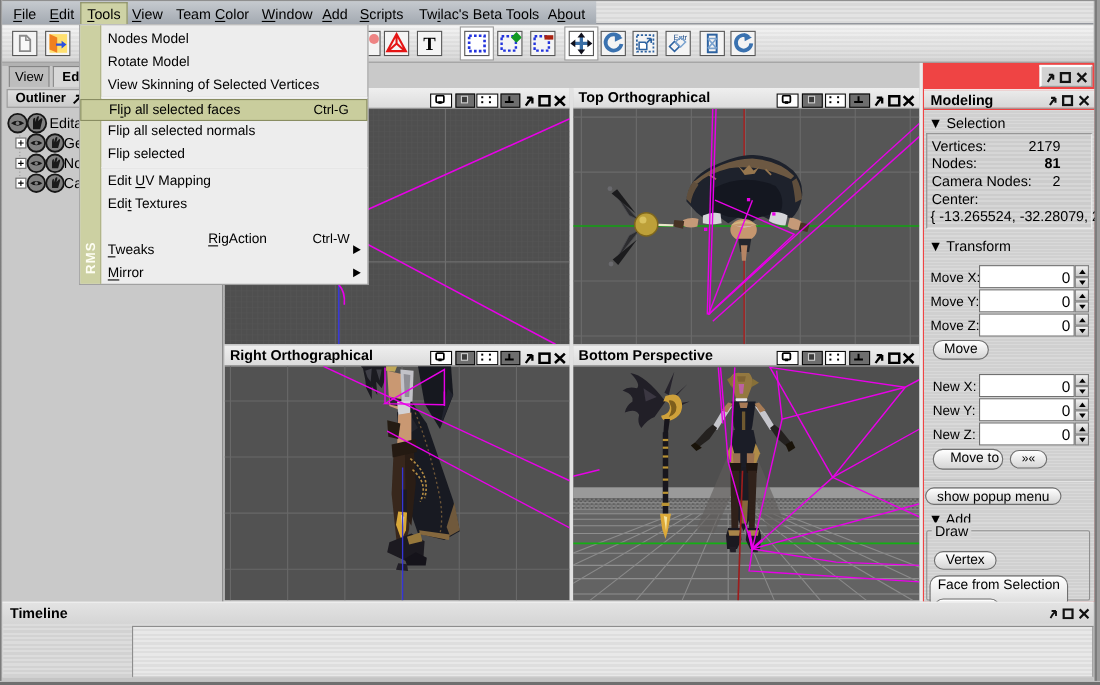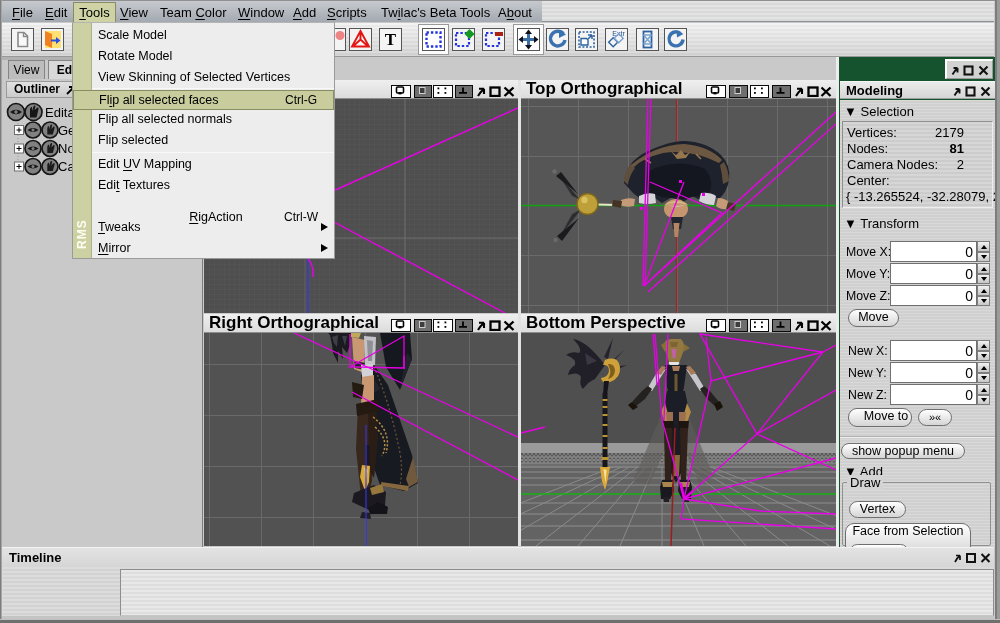--- a/index.html
+++ b/index.html
@@ -37,29 +37,29 @@
 .tbtn svg { position:absolute; left:0; top:0; }
 .tbtn.pressed { box-shadow:0 0 0 3px #fcfcfc, 0 0 0 4px #9a9a9a; background:#fff; }
 
 
 #leftdock { left:2px; top:57px; width:201px; height:490px; background:#c9c9c9; border-right:1px solid #7e7e7e; }
 .ltab { position:absolute; top:3px; height:19px; font-size:12px; text-align:center; border:1px solid #858585; border-bottom:none; line-height:18px; }
 #outliner-h { position:absolute; left:4px; top:24px; width:193px; height:17px; background:linear-gradient(#e0e0e0,#cbcbcb); border:1px solid #9a9a9a; font-weight:bold; font-size:12px; line-height:15px; padding-left:7px; }
 
 
 .vp { position:absolute; overflow:hidden; }
-.vtitle { position:absolute; left:0; top:0; right:0; height:19px; background:linear-gradient(#efefef,#dcdcdc); border-bottom:1px solid #8e8e8e; font-weight:bold; font-size:17px; line-height:18px; padding-left:5px; color:#000; }
+.vtitle { position:absolute; left:0; top:0; right:0; height:19px; background:linear-gradient(#efefef,#dcdcdc); border-bottom:1px solid #8e8e8e; font-weight:bold; font-size:13px; line-height:18px; padding-left:5px; color:#000; }
 .vcontent { position:absolute; left:0; top:19px; right:0; bottom:0; }
 .vbtns { position:absolute; top:4.5px; height:13px; z-index:3; }
 .tgl { position:absolute; top:0; width:20px; height:13px; border:1.7px solid #0a0a0a; background:#fff; overflow:hidden; }
 .tgl svg { position:absolute; left:0; top:0; }
 .tgl.dk { background:#6e6e6e; }
 
 
-#rightdock { left:839px; top:57px; width:156px; height:490px; background:#14532d; }
+#rightdock { left:839px; top:57px; width:156px; height:490px; background:#ef4444; }
 .rbtn { border:1.5px solid #6f6f6f; border-radius:9px; background:linear-gradient(#ffffff,#ececec 45%,#d5d5d5); text-align:center; font-size:12.5px; line-height:15px; color:#000; }
 .sprow { position:absolute; left:0; width:155px; height:21px; }
 .slab { position:absolute; top:4px; font-size:12.3px; }
 .sfield { position:absolute; left:50px; top:0; width:87px; height:21px; background:#fff; border:1px solid #707070; text-align:right; padding:2px 3px 0 0; font-size:14px; }
 .sbtns { position:absolute; left:137px; top:0; width:13px; height:21px; }
 .su,.sd { position:absolute; left:0; width:13px; height:10.5px; background:linear-gradient(#f2f2f2,#c6c6c6); border:1px solid #7e7e7e; }
 .su { top:0; } .sd { top:10.5px; }
 .su:after { content:""; position:absolute; left:3px; top:2.5px; border-left:3.5px solid transparent; border-right:3.5px solid transparent; border-bottom:4.5px solid #000; }
 .sd:after { content:""; position:absolute; left:3px; top:2.5px; border-left:3.5px solid transparent; border-right:3.5px solid transparent; border-top:4.5px solid #000; }
 
@@ -790,21 +790,21 @@
         </svg>
       </div>
   </div>
 
   <div id="brd-top" class="abs"></div>
   <div id="brd-left" class="abs"></div>
   <div id="brd-right" class="abs"></div>
   <div id="brd-bot" class="abs"></div>
 
   <div id="menupopup" class="abs">
-    <div class="mrow" style="top:2px;">Scale Model</div>
+    <div class="mrow" style="top:2px;">Nodes Model</div>
     <div class="mrow" style="top:23px;">Rotate Model</div>
     <div class="mrow" style="top:44px;">View Skinning of Selected Vertices</div>
     <div class="msep" style="top:65px;"></div>
     <div class="mrow hl" style="top:67px;">Fl<u class="mn">i</u>p all selected faces<span class="acc">Ctrl-G</span></div>
     <div class="mrow" style="top:86px;">Flip all selected normals</div>
     <div class="mrow" style="top:107px;">Flip selected</div>
     <div class="msep" style="top:128.5px;"></div>
     <div class="mrow" style="top:131px;">Edit <u class="mn">U</u>V Mapping</div>
     <div class="mrow" style="top:152px;">Edi<u class="mn">t</u> Textures</div>
     <div class="mrow" style="top:184px;text-align:center;"><u class="mn">R</u>igAction<span class="acc">Ctrl-W</span></div>

